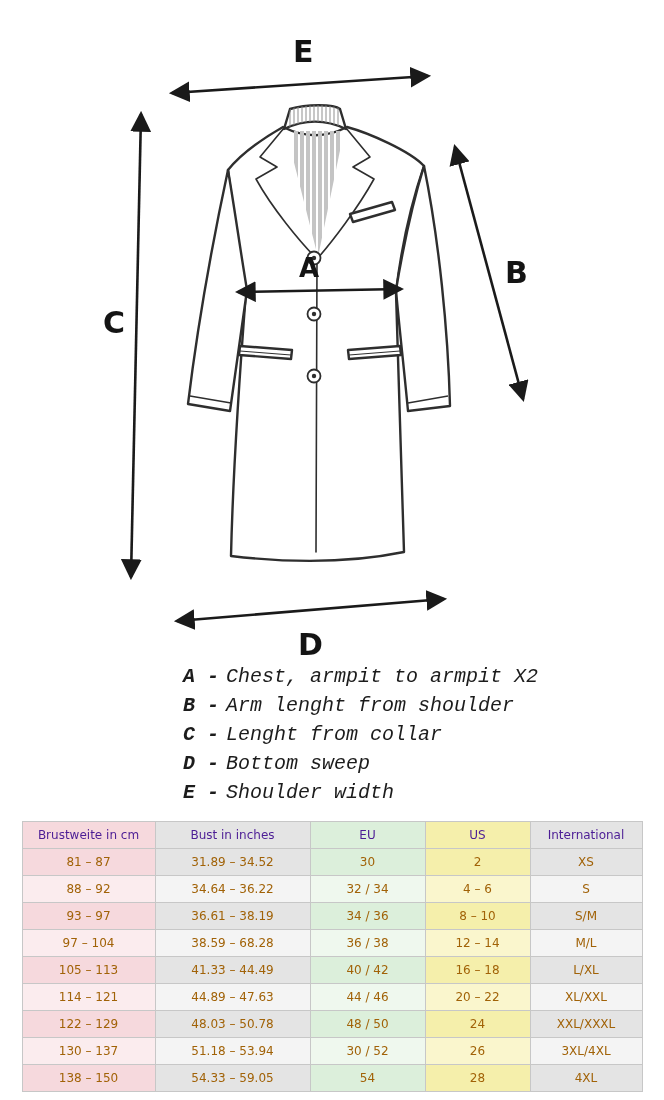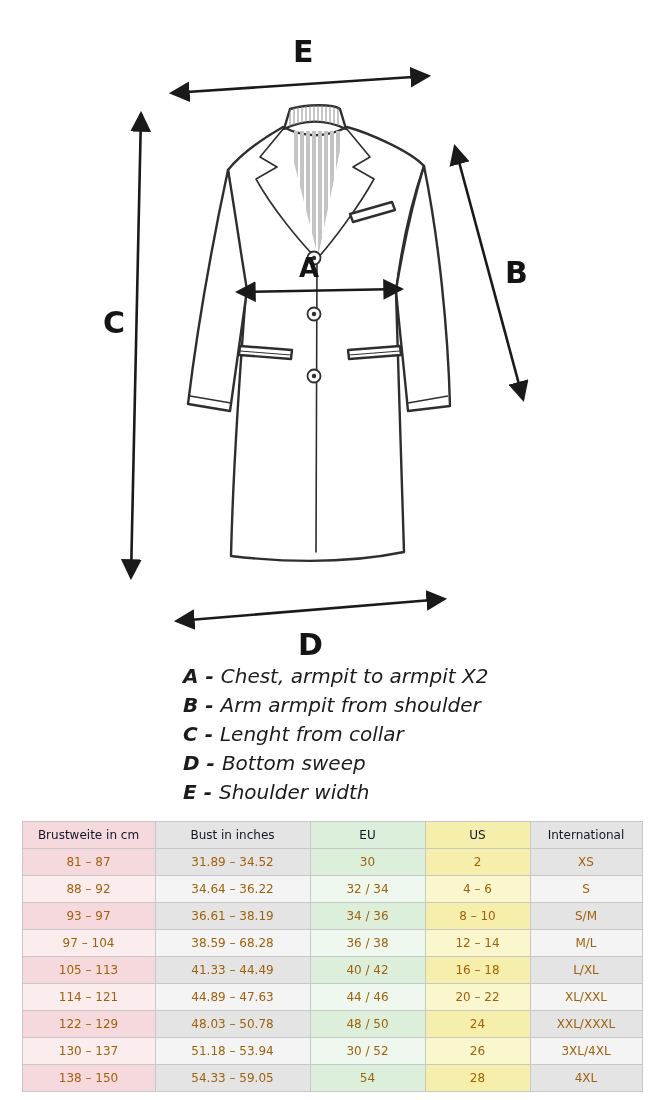--- a/index.html
+++ b/index.html
@@ -8,33 +8,33 @@
     font-family:"DejaVu Sans",sans-serif;position:relative;
   }
   
   .diagram-wrap{width:664px;height:660px;}
   .coat-line{stroke:#2e2e2e;fill:#ffffff;stroke-width:2.4;stroke-linejoin:round;stroke-linecap:round;}
   .detail-line{stroke:#2e2e2e;fill:none;stroke-width:1.6;stroke-linejoin:round;stroke-linecap:round;}
   .arrow-line{stroke:#1a1a1a;stroke-width:2.6;fill:none;}
   .diag-label{font-family:"DejaVu Sans",sans-serif;font-weight:700;font-size:30px;fill:#141414;}
   .diag-label.small{font-size:26px;}
   
-  .legend{padding:2px 6px 0 183px;}
+  .legend{padding:2px 6px 0 183px;font-family:Liberation Mono, monospace;}
   .legend-item{font-style:italic;font-size:20px;line-height:29px;color:#1c1c1c;}
   .legend-key{font-weight:700;margin-right:7px;}
   
   table.size-table{
     border-collapse:collapse;margin:14px auto 0;width:620px;table-layout:fixed;
   }
   .size-table th,.size-table td{
     border:1px solid var(--table-border,#c7c7c7);
     font-size:12px;font-weight:400;text-align:center;
     height:26px;padding:0 2px;color:#a16207;white-space:nowrap;overflow:hidden;
   }
-  .size-table th{color:#0f172a;}
+  .size-table th{color:#4c1d95;}
   .col-cm  {background:var(--col-cm-dark);}
   .col-in  {background:var(--col-in-dark);}
   .col-eu  {background:var(--col-eu-dark);}
   .col-us  {background:var(--col-us-dark);}
   .col-intl{background:var(--col-intl-dark);}
   .size-table tbody tr:nth-child(even) .col-cm  {background:var(--col-cm-light);}
   .size-table tbody tr:nth-child(even) .col-in  {background:var(--col-in-light);}
   .size-table tbody tr:nth-child(even) .col-eu  {background:var(--col-eu-light);}
   .size-table tbody tr:nth-child(even) .col-us  {background:var(--col-us-light);}
   .size-table tbody tr:nth-child(even) .col-intl{background:var(--col-intl-light);}
@@ -124,21 +124,21 @@
       <text class="diag-label" x="505" y="283">B</text>
       <text class="diag-label" x="298" y="655">D</text>
     </svg>
   </div>
 
   <div class="legend">
     <div class="legend-item">
       <span class="legend-key">A -</span><span>Chest, armpit to armpit X2</span>
     </div>
     <div class="legend-item">
-      <span class="legend-key">B -</span><span>Arm armpit from shoulder</span>
+      <span class="legend-key">B -</span><span>Arm lenght from shoulder</span>
     </div>
     <div class="legend-item">
       <span class="legend-key">C -</span><span>Lenght from collar</span>
     </div>
     <div class="legend-item">
       <span class="legend-key">D -</span><span>Bottom sweep</span>
     </div>
     <div class="legend-item">
       <span class="legend-key">E -</span><span>Shoulder width</span>
     </div>

